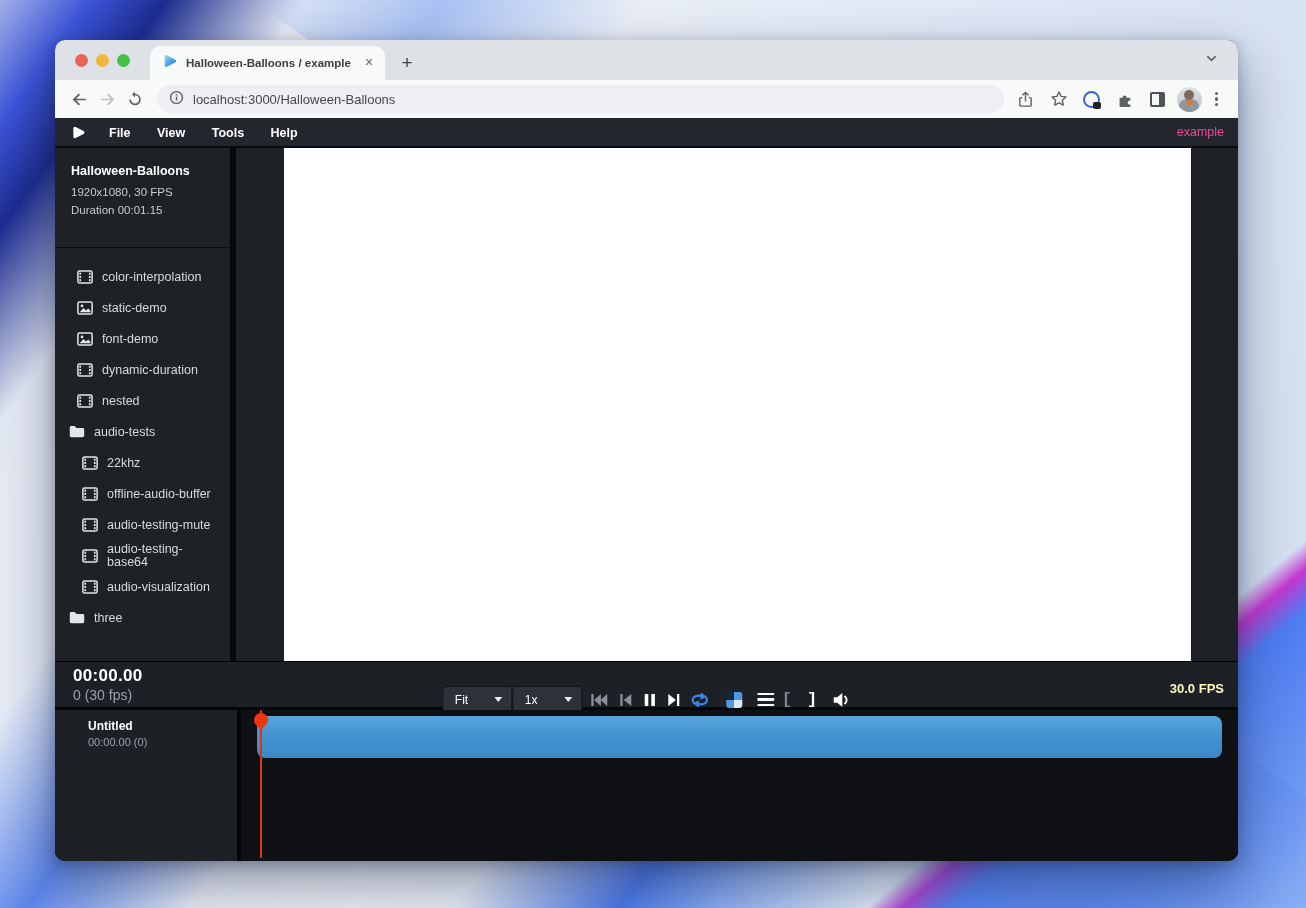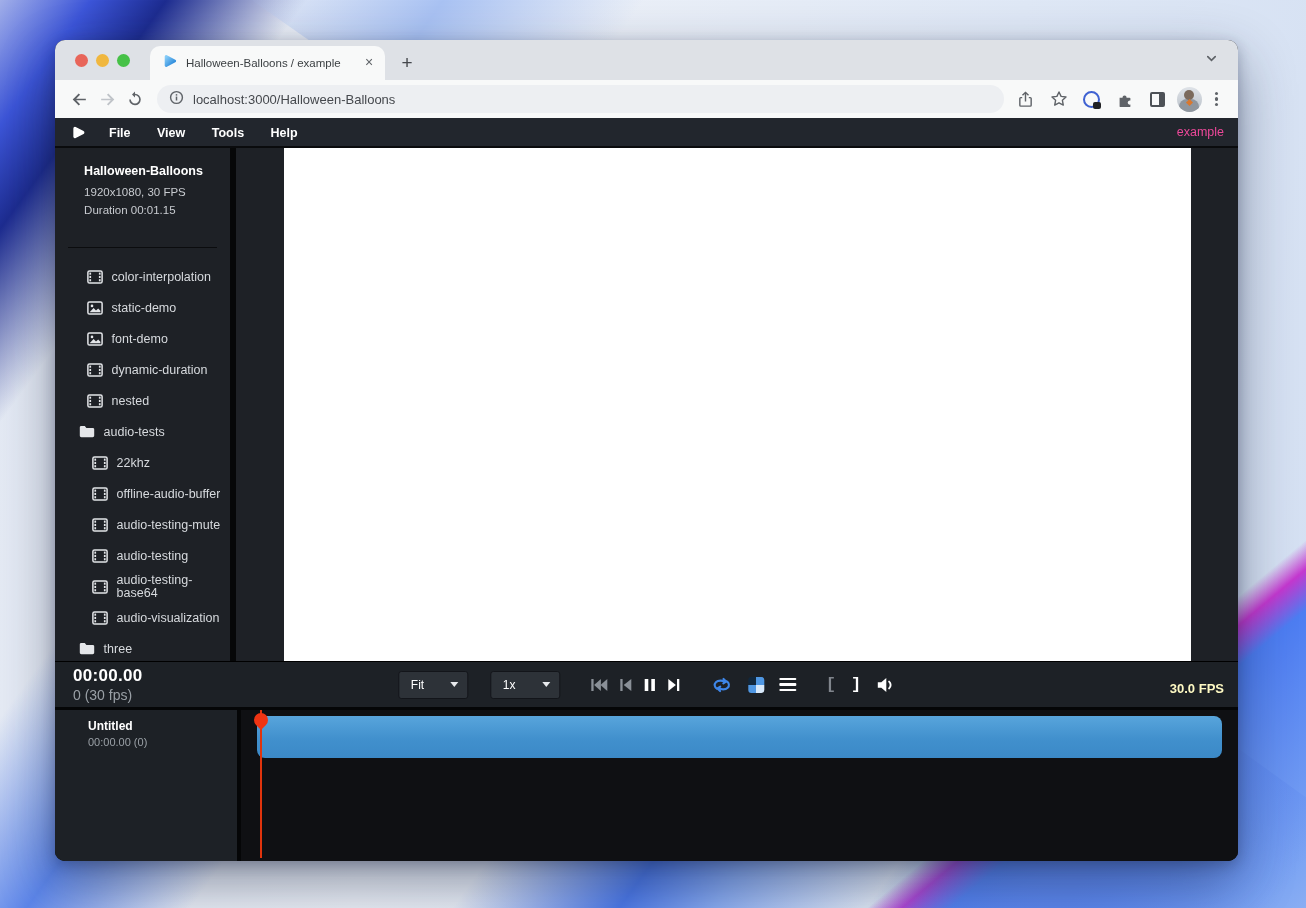--- a/index.html
+++ b/index.html
@@ -27,21 +27,21 @@
     border-radius:10px; overflow:hidden; box-shadow:0 22px 55px rgba(20,30,60,.45), 0 4px 14px rgba(20,30,60,.28);
     display:flex; flex-direction:column; background:#1e2126; }
 
   
   .tabstrip { height:40px; background:#dee1e6; display:flex; align-items:flex-end; flex:0 0 auto; }
   .traffic { display:flex; gap:8px; padding:0 20px; align-self:center; }
   .tl-dot { width:13px; height:13px; border-radius:50%; }
   .tl-red { background:#e8655a; } .tl-yellow { background:#f0b73f; } .tl-green { background:#46c147; }
   .tab { width:235px; height:34px; background:#f8f9f9; border-radius:10px 10px 0 0;
     display:flex; align-items:center; padding:0 8px 0 12px; gap:8px; }
-  .tab-title { flex:1; font-size:11.5px; color:#3c4043; white-space:nowrap; overflow:hidden; }
+  .tab-title { flex:1; font-size:11.5px; color:#3c4043; white-space:nowrap; overflow:hidden;font-weight:bold; }
   .tab-close { width:16px; height:16px; line-height:14px; text-align:center; font-size:14px; color:#5f6368; border-radius:50%; cursor:default; }
   .newtab { width:28px; height:28px; margin:0 0 3px 8px; display:flex; align-items:center; justify-content:center;
     font-size:19px; color:#44474c; }
   .tab-overflow { margin-left:auto; align-self:center; padding-right:20px; color:#5f6368; }
 
   
   .toolbar { height:38px; background:#f8f9f9; display:flex; align-items:center; padding:0 10px; flex:0 0 auto; }
   .navbtn { width:28px; height:28px; display:flex; align-items:center; justify-content:center; border-radius:50%; }
   .omnibox { flex:1; height:28px; margin:0 8px; background:#edeff2; border-radius:14px;
     display:flex; align-items:center; padding:0 4px 0 12px; gap:9px; }
@@ -62,21 +62,21 @@
 
   
   .menubar { height:30px; background:#22262d; border-bottom:2px solid #0a0b0d; display:flex; align-items:center;
     padding:0 14px 0 16px; flex:0 0 auto; }
   .menu-logo { margin-right:12px; display:flex; }
   .menu-item { color:#fff; font-size:12.5px; font-weight:600; padding:0 11px; cursor:default;text-align:center; }
   .menu-right { margin-left:auto; color:#ec4899; font-size:12.5px; }
 
   
   .mainrow { flex:1; display:flex; min-height:0; }
-  .sidebar { width:175px; background:#1e2126; display:flex; flex-direction:column; flex:0 0 auto; overflow:hidden;align-items:center; }
+  .sidebar { width:175px; background:#1e2126; display:flex; flex-direction:column; flex:0 0 auto; overflow:hidden; }
   .sb-header { padding:16px 14px 28px 16px; border-bottom:1px solid #0b0c0e; }
   .sb-title { color:#fff; font-size:12.5px; font-weight:700; margin-bottom:5px; }
   .sb-meta { color:#c8cbd0; font-size:11.5px; line-height:18px; }
   .comp-list { flex:1; padding-top:13px; overflow:hidden; }
   .comp-item { min-height:31px; display:flex; align-items:center; gap:9px; padding-left:22px; color:#d7dade; font-size:12.5px; cursor:default; }
   .comp-item.folder { padding-left:14px; }
   .comp-item.indent-1 { padding-left:27px; }
   .comp-label { white-space:nowrap; }
   .comp-item.wrap .comp-label { white-space:normal; max-width:92px; line-height:13px; }
   .icon-slot { display:flex; flex:0 0 auto; color:#e4e6e9; }
@@ -88,22 +88,22 @@
   .divider-v { width:6px; background:#060708; flex:0 0 auto; }
   .preview { flex:1; background:#1e2126; display:flex; justify-content:center; min-width:0; }
   .canvas { width:907px; background:#ffffff; }
 
   
   .controlbar { height:49px; background:#1d2126; border-top:1px solid #000; border-bottom:3px solid #050607;
     display:flex; align-items:center; position:relative; flex:0 0 auto; }
   .time-block { padding-left:18px; }
   .time-main { color:#fff; font-size:17px; font-weight:600; letter-spacing:.3px; }
   .time-sub { color:#9aa0a6; font-size:14px; margin-top:1px; }
-  .ctrl-center { position:absolute; left:50%; top:0; height:100%; transform:translateX(-50%);
-    display:flex; align-items:center; gap:22px; }
+  .ctrl-center { position:absolute; left:50%; top:15px; height:100%; transform:translateX(-50%);
+    display:flex; align-items:center; }
   .dropdown { width:70px; height:28px; background:#2d3238; border:1px solid #13151a; border-radius:3px;
     display:flex; align-items:center; padding:0 9px 0 12px; color:#fff; font-size:12px; cursor:default; }
   .dd-caret { margin-left:auto; width:0; height:0; border-left:4.5px solid transparent; border-right:4.5px solid transparent;
     border-top:5px solid #e8eaed; }
   .transport { display:flex; align-items:center; gap:11px; margin-left:8px; }
   .tbtn { display:flex; align-items:center; justify-content:center; }
   .tool-group { display:flex; align-items:center; gap:15px; margin-left:8px; }
   .checker { width:16px; height:16px; border-radius:3px; overflow:hidden;
     background:conic-gradient(#4f97e3 0 25%, #d8e9fb 0 50%, #4f97e3 0 75%, #10273d 0); }
   .burger { display:flex; flex-direction:column; gap:2.8px; }
@@ -394,37 +394,20 @@
                   <rect x="11.9" y="2.6" width="1.7" height="2.1"></rect>
                     <rect x="11.9" y="5.9" width="1.7" height="2.1"></rect>
                     <rect x="11.9" y="9.2" width="1.7" height="2.1"></rect>
                 </g>
               </svg>
 
             </span>
             <span class="comp-label">audio-testing-mute</span>
           </div>
 
-          <div class="comp-item indent-1">
-            <span class="icon-slot film-icon">
-              <svg class="sv-film" width="16" height="14" viewBox="0 0 16 14">
-                <rect x="0.9" y="0.9" width="14.2" height="12.2" rx="1.6" fill="none" stroke="currentColor" stroke-width="1.5"></rect>
-                <g fill="currentColor">
-                  <rect x="2.4" y="2.6" width="1.7" height="2.1"></rect>
-                    <rect x="2.4" y="5.9" width="1.7" height="2.1"></rect>
-                    <rect x="2.4" y="9.2" width="1.7" height="2.1"></rect>
-                  <rect x="11.9" y="2.6" width="1.7" height="2.1"></rect>
-                    <rect x="11.9" y="5.9" width="1.7" height="2.1"></rect>
-                    <rect x="11.9" y="9.2" width="1.7" height="2.1"></rect>
-                </g>
-              </svg>
-
-            </span>
-            <span class="comp-label">audio-testing</span>
-          </div>
 
           <div class="comp-item indent-1 wrap">
             <span class="icon-slot film-icon">
               <svg class="sv-film" width="16" height="14" viewBox="0 0 16 14">
                 <rect x="0.9" y="0.9" width="14.2" height="12.2" rx="1.6" fill="none" stroke="currentColor" stroke-width="1.5"></rect>
                 <g fill="currentColor">
                   <rect x="2.4" y="2.6" width="1.7" height="2.1"></rect>
                     <rect x="2.4" y="5.9" width="1.7" height="2.1"></rect>
                     <rect x="2.4" y="9.2" width="1.7" height="2.1"></rect>
                   <rect x="11.9" y="2.6" width="1.7" height="2.1"></rect>

